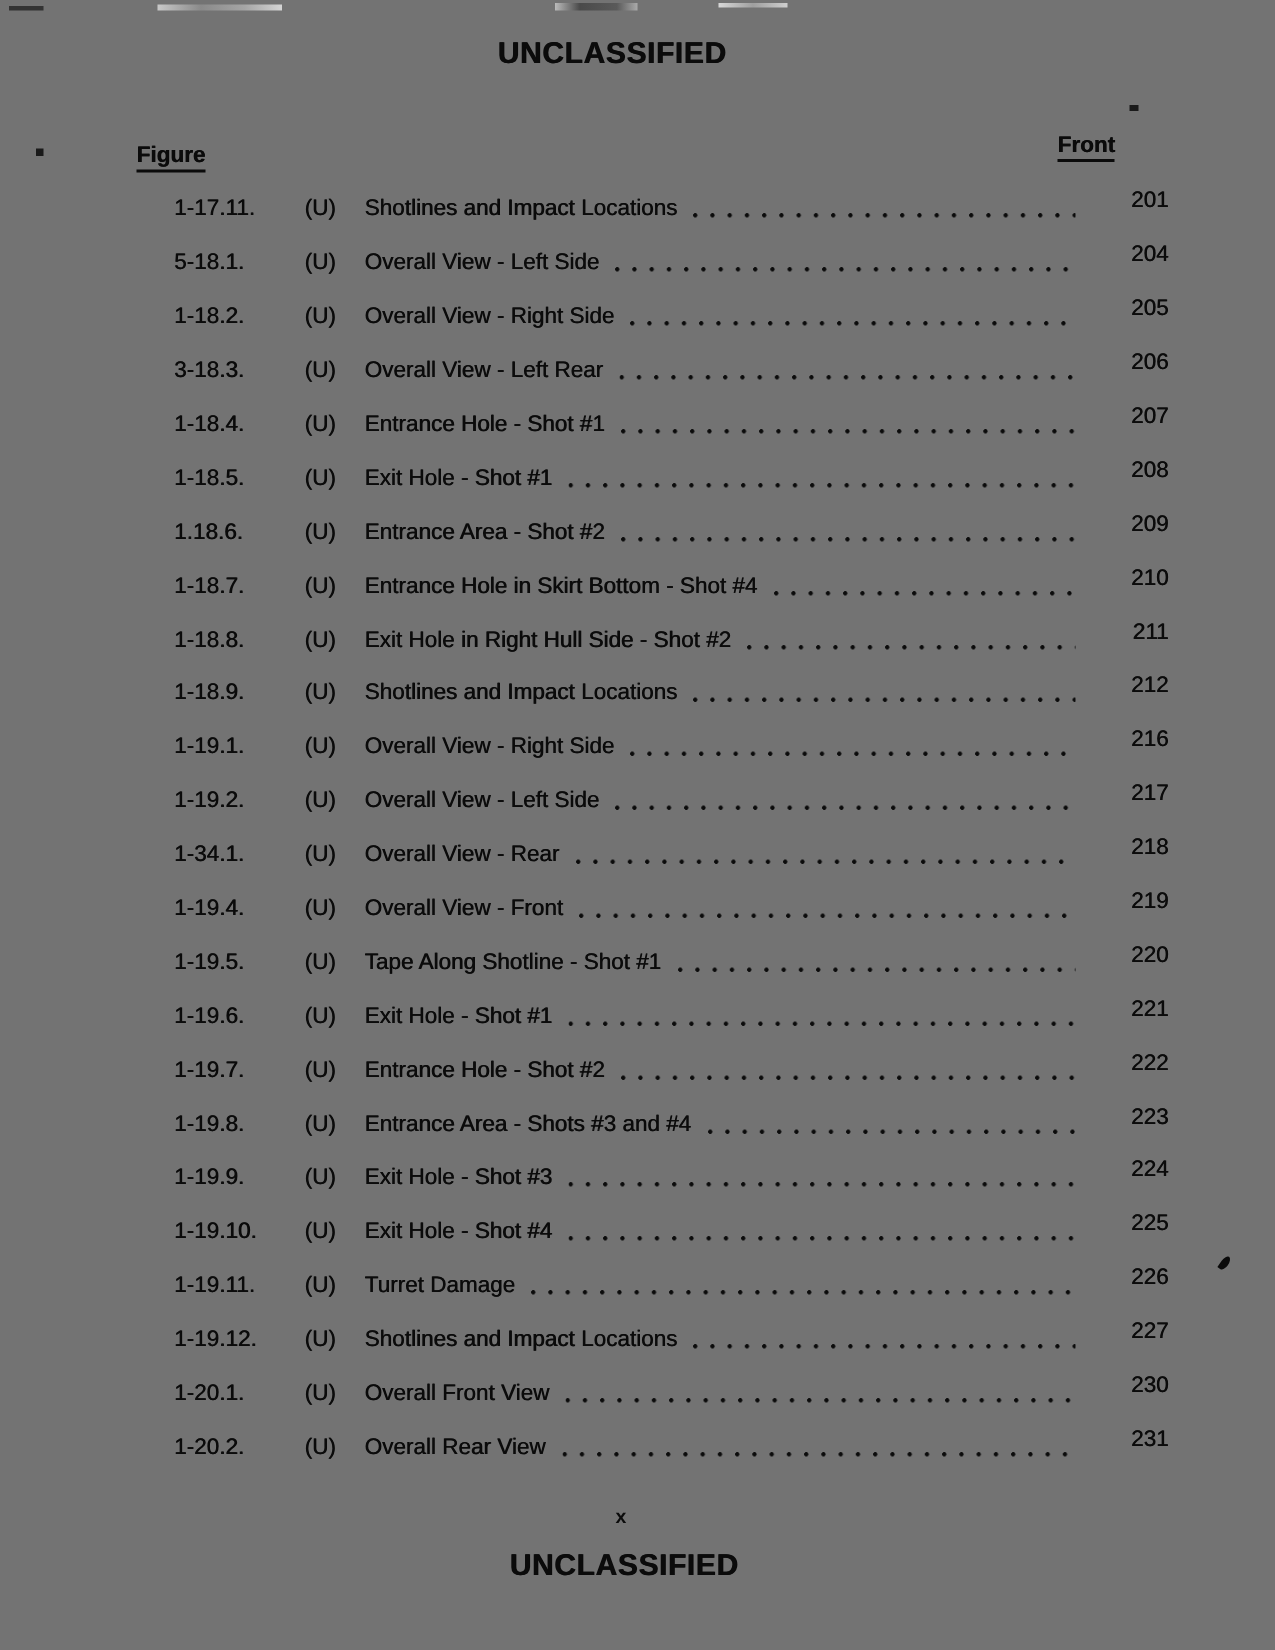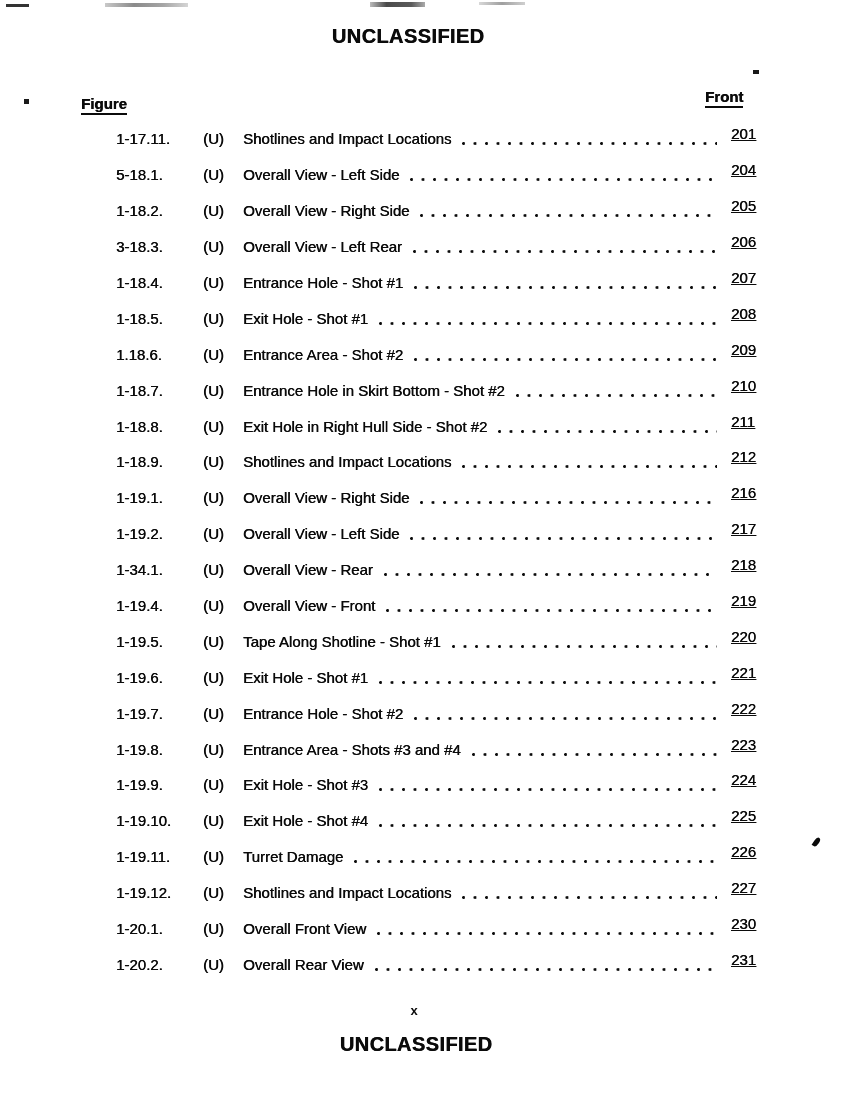--- a/index.html
+++ b/index.html
@@ -1,18 +1,18 @@
 <!DOCTYPE html>
 <html><head>
 <meta charset="utf-8">
 <style>
   html, body { margin:0; padding:0; background:#e8e8e8; }
   .page {
     position:relative; width:850px; height:1100px; margin:0 auto;
-    background:#ffffff; overflow:hidden;
+    background:#737373; overflow:hidden;
     color:#0b0b0b;
     font-family:"Liberation Sans", sans-serif;
   }
   .thicken { text-shadow:0.4px 0 0 currentColor; }
 
   
   .header-classification {
     position:absolute; top:25px; left:0; width:850px; box-sizing:border-box;
     padding-right:34px; text-align:center;
     font-size:20px; font-weight:bold; letter-spacing:0.4px;
@@ -29,42 +29,42 @@
     padding-right:22px; text-align:center;
     font-size:13px; font-weight:bold;
   }
 
   
   .col-head {
     position:absolute; font-size:15px; font-weight:bold;
     border-bottom:2px solid #0b0b0b; padding-bottom:1px;
     text-shadow:0.4px 0 0 currentColor;
   }
-  .col-head-figure { left:81px;  top:95px; }
+  .col-head-figure { left:91px;  top:95px; }
   .col-head-page   { left:705px; top:88px; }
 
   
   .entries { position:absolute; left:80px; top:121px; width:663px;margin-left:36px; }
   .row {
     display:flex; align-items:center; height:35.9px;
     font-size:15px; white-space:nowrap;
   }
   .fig-num { flex:none; width:87px; }
   .u-mark  { flex:none; width:40px; }
   .fig-title { flex:none; }
   .dots {
     flex:1 1 auto; height:3px; margin-left:11px;
     background-image:radial-gradient(circle at 1.5px 1.5px, #0b0b0b 1.25px, rgba(0,0,0,0) 1.6px);
     background-size:11.5px 3px; background-repeat:repeat-x;
     background-position:left center;
     transform:translateY(5px);
   }
   .page-num {
-    flex:none; width:48px; 
-    transform:translateY(-5px); padding-left:14px;text-decoration:underline;
+    flex:none; width:48px; text-align:right;
+    transform:translateY(-5px); padding-left:14px;
   }
 
   
   .artifact { position:absolute; pointer-events:none; }
   .art-dash-tl     { left:6px;   top:4px;  width:23px; height:3px; background:#333; }
   .art-smudge-1    { left:105px; top:3px;  width:83px; height:4px;
                      background:linear-gradient(90deg,#c9c9c9,#8a8a8a 35%,#a5a5a5 70%,#d5d5d5); }
   .art-smudge-2    { left:370px; top:2px;  width:55px; height:5px;
                      background:linear-gradient(90deg,#bbb,#4a4a4a 30%,#5a5a5a 75%,#aaa); }
   .art-smudge-3    { left:479px; top:2px;  width:46px; height:3px;
@@ -139,21 +139,21 @@
       <div class="row thicken">
         <span class="fig-num">1.18.6.</span>
         <span class="u-mark">(U)</span>
         <span class="fig-title">Entrance Area - Shot #2</span>
         <span class="dots"></span>
         <span class="page-num">209</span>
       </div>
       <div class="row thicken">
         <span class="fig-num">1-18.7.</span>
         <span class="u-mark">(U)</span>
-        <span class="fig-title">Entrance Hole in Skirt Bottom - Shot #2</span>
+        <span class="fig-title">Entrance Hole in Skirt Bottom - Shot #4</span>
         <span class="dots"></span>
         <span class="page-num">210</span>
       </div>
       <div class="row thicken">
         <span class="fig-num">1-18.8.</span>
         <span class="u-mark">(U)</span>
         <span class="fig-title">Exit Hole in Right Hull Side - Shot #2</span>
         <span class="dots"></span>
         <span class="page-num">211</span>
       </div>

